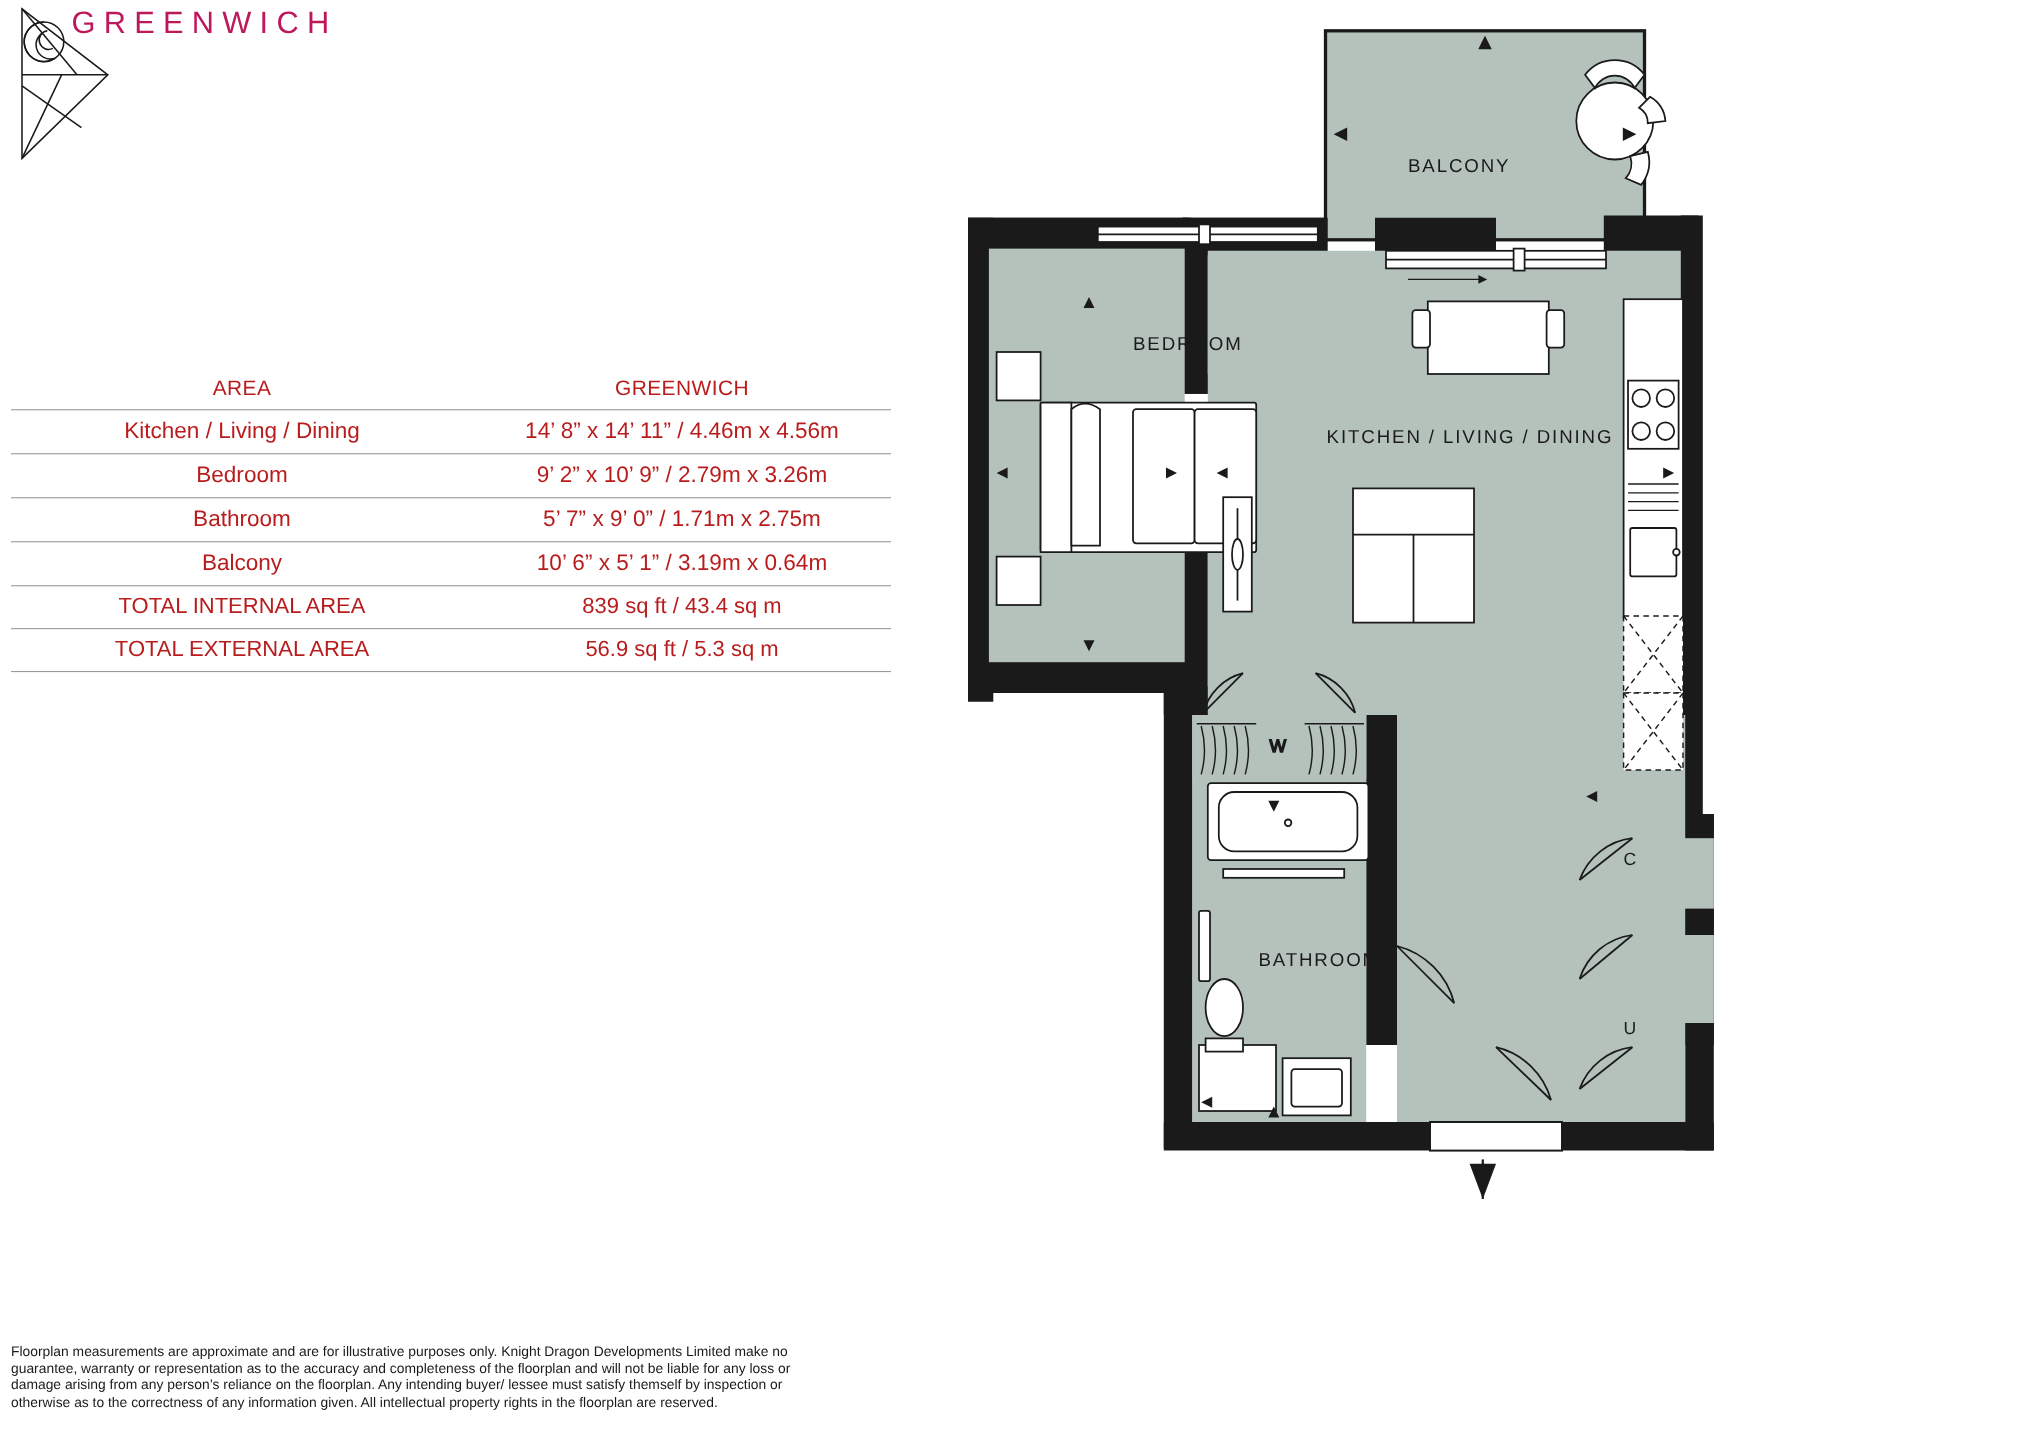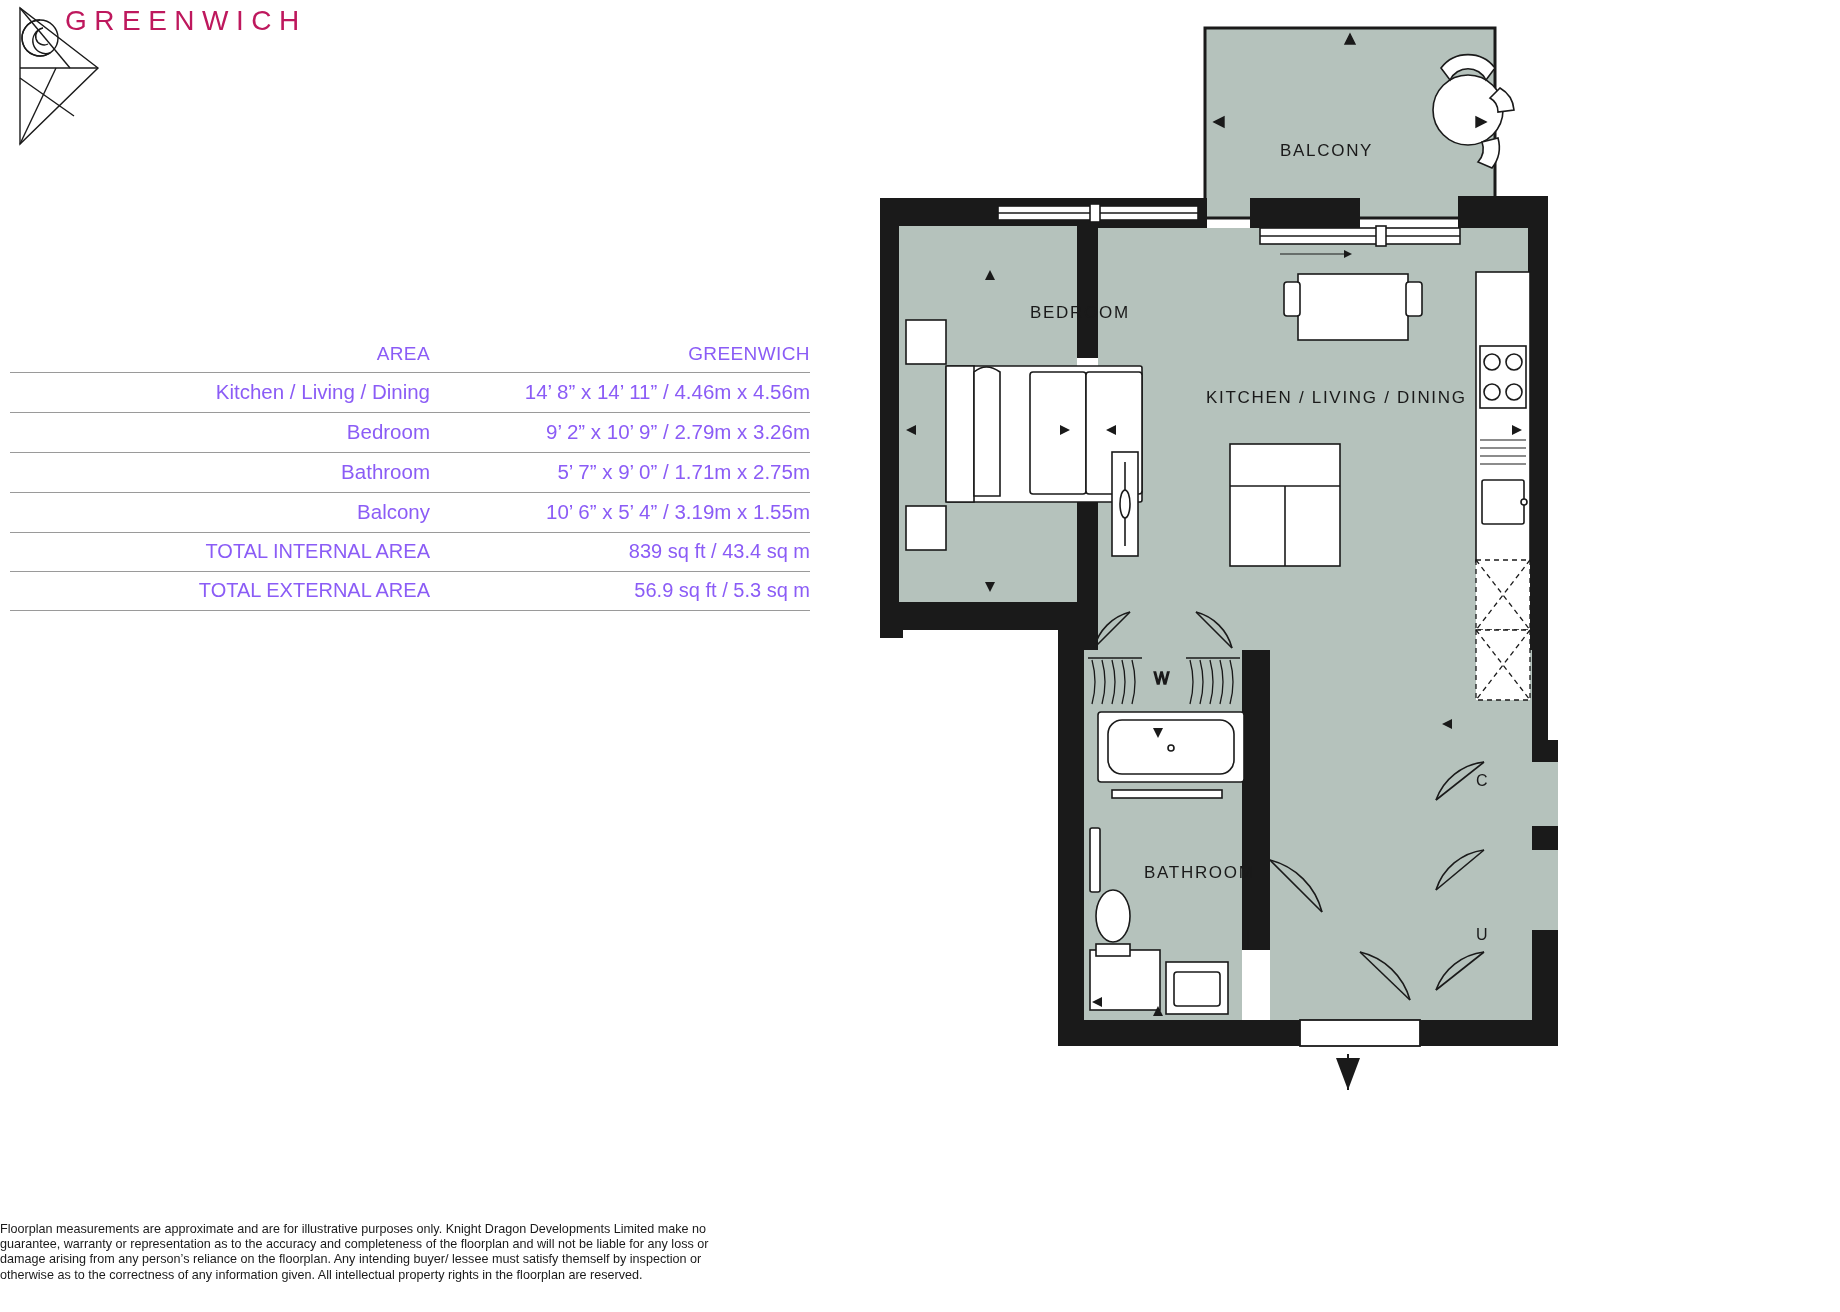--- a/index.html
+++ b/index.html
@@ -51,41 +51,41 @@
     position: absolute;
     left: 10px;
     top: 336px;
     width: 800px;
   }
   #area-table table {
     border-collapse: collapse;
     width: 800px;
   }
   #area-table td, #area-table th {
-    text-align: right;
+    text-align: center;
     padding: 7px 0 8px 0;
     font-size: 20.5px;
     font-weight: 400;
-    color: #8b5cf6;
+    color: #b91c1c;
     border-bottom: 1px solid #9a9a9a;
     vertical-align: bottom;
   }
   #area-table th {
     font-size: 19px;
     letter-spacing: 0.4px;
     padding-bottom: 7px;
   }
   #area-table td.col-area, #area-table th.col-area { width: 420px; }
   #area-table tr.total td { font-weight: 400; font-size: 20px; }
   #area-table th { font-weight: 400; }
 
   
   #disclaimer {
     position: absolute;
-    left: 0;
+    left: 10px;
     top: 1222px;
     width: 740px;
     font-size: 12.6px;
     line-height: 15.2px;
     color: #1a1a1a;
   }
 
   
   #floorplan {
     position: absolute;
@@ -147,21 +147,21 @@
       <tr>
         <td class="col-area">Bedroom</td>
         <td class="col-dim">9’ 2” x 10’ 9” / 2.79m x 3.26m</td>
       </tr>
       <tr>
         <td class="col-area">Bathroom</td>
         <td class="col-dim">5’ 7” x 9’ 0” / 1.71m x 2.75m</td>
       </tr>
       <tr>
         <td class="col-area">Balcony</td>
-        <td class="col-dim">10’ 6” x 5’ 4” / 3.19m x 1.55m</td>
+        <td class="col-dim">10’ 6” x 5’ 1” / 3.19m x 0.64m</td>
       </tr>
       <tr class="total">
         <td class="col-area">TOTAL INTERNAL AREA</td>
         <td class="col-dim">839 sq ft / 43.4 sq m</td>
       </tr>
       <tr class="total">
         <td class="col-area">TOTAL EXTERNAL AREA</td>
         <td class="col-dim">56.9 sq ft / 5.3 sq m</td>
       </tr>
     </tbody>

